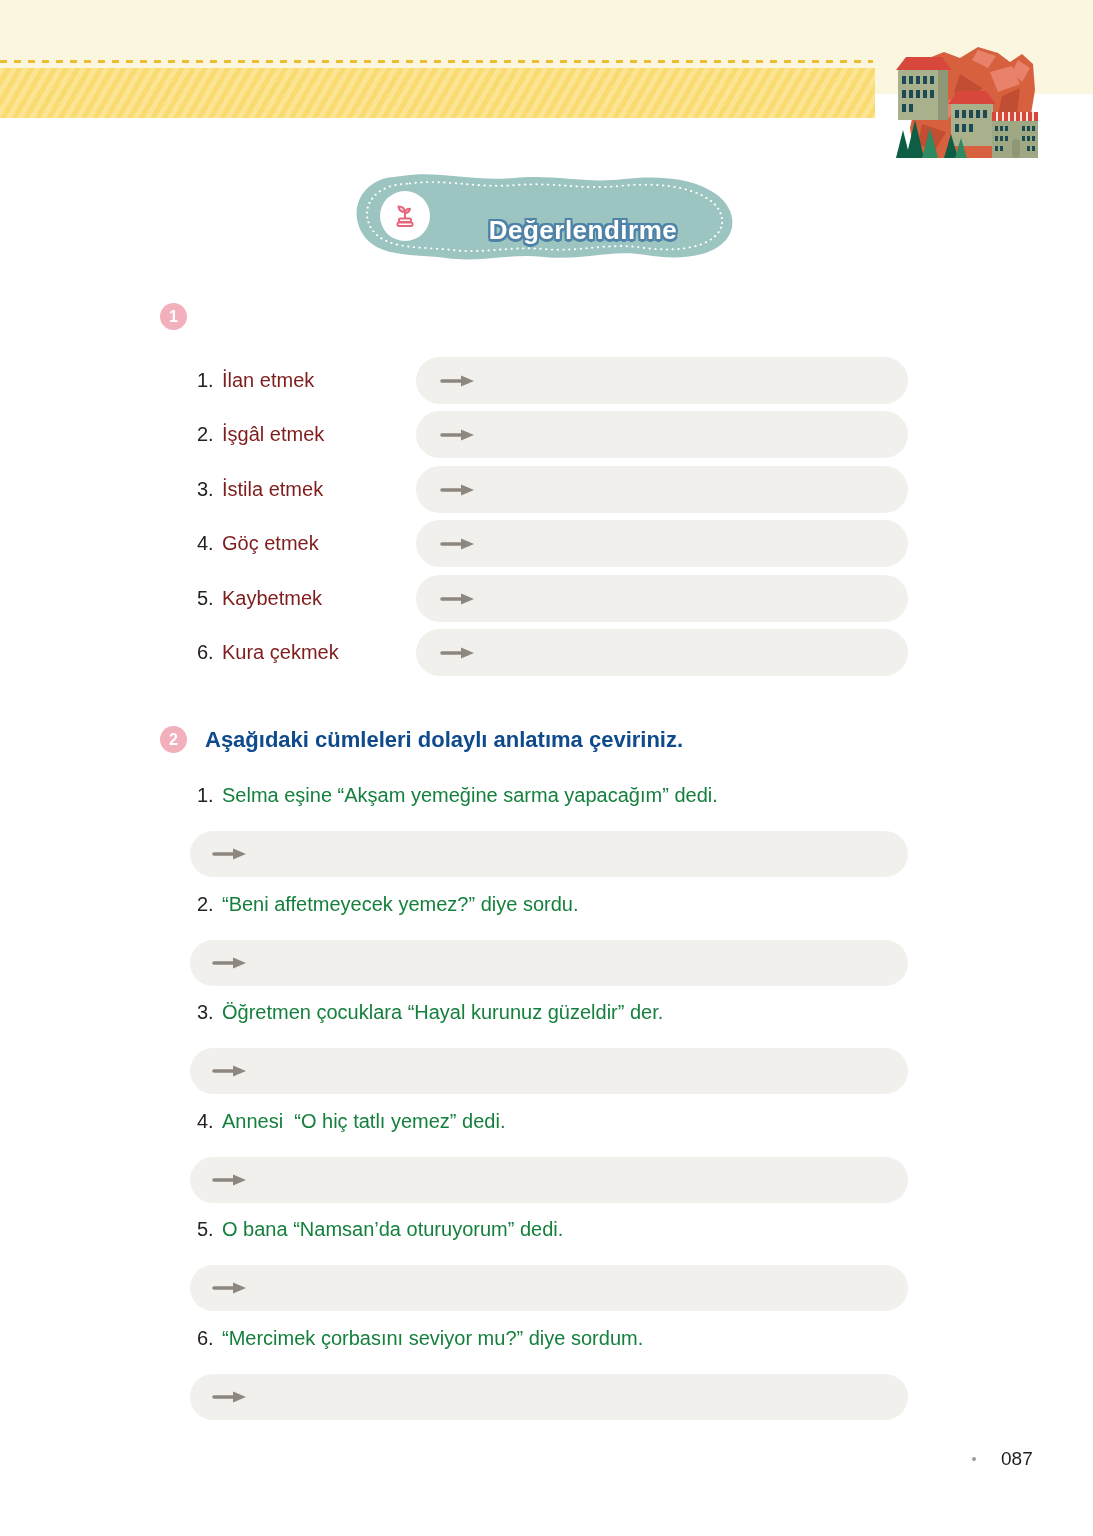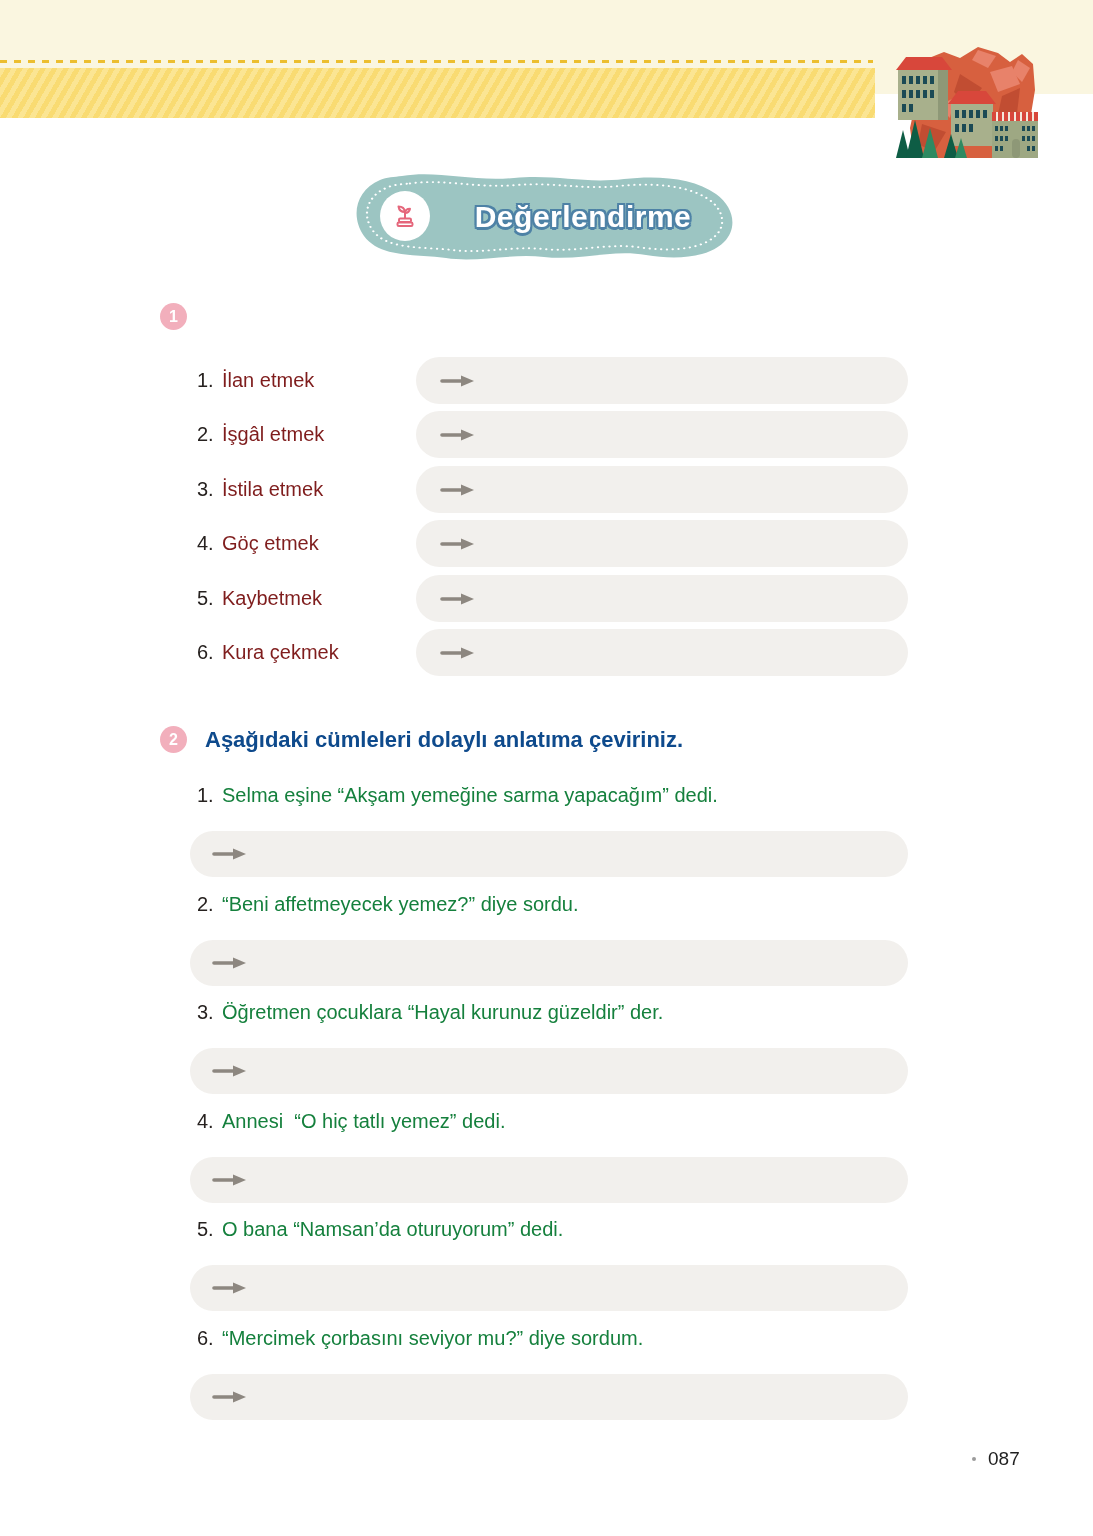--- a/index.html
+++ b/index.html
@@ -24,23 +24,23 @@
 
   
   .badge { position:absolute; left:346px; top:168px; width:400px; height:97px; }
   .badge-blob { position:absolute; inset:0; }
   .badge-icon-wrap {
     position:absolute; left:34px; top:23px; width:50px; height:50px;
     background:#ffffff; border-radius:50%;
     display:flex; align-items:center; justify-content:center;
   }
   .badge-title {
-    position:absolute; left:96px; right:22px; top:0; height:97px;
+    position:absolute; left:96px; right:22px; top:14px; height:97px;
     display:flex; align-items:center; justify-content:center;
-    font-size:30px; font-weight:bold; color:#ffffff; letter-spacing:.5px;
+    font-size:26px; font-weight:bold; color:#ffffff; letter-spacing:.5px;
     text-shadow:
       -2px -2px 0 #4E82A6, 2px -2px 0 #4E82A6,
       -2px  2px 0 #4E82A6, 2px  2px 0 #4E82A6,
       -2px  0   0 #4E82A6, 2px  0   0 #4E82A6,
        0   -2px 0 #4E82A6, 0    2px 0 #4E82A6,
        0    3px 0 #4E82A6;
   }
 
   
   .sec-head { position:absolute; left:160px; display:flex; align-items:center; gap:18px; }
@@ -63,21 +63,21 @@
   .answer-box .arrow { position:absolute; left:24px; top:50%; transform:translateY(-50%); }
 
   
   .s2-text { position:absolute; left:0; width:1093px; height:30px; }
   .s2-num  { position:absolute; left:197px; font-size:20px; color:#272220; line-height:30px; }
   .s2-sentence { position:absolute; left:222px; font-size:20px; color:#15803d; line-height:30px; white-space:pre; }
   .answer-box.wide { left:190px; width:718px; height:46px; border-radius:23px; }
   .answer-box.wide .arrow { left:22px; }
 
   
-  .footer { position:absolute; left:972px; top:1448px; display:flex; align-items:center; gap:12px; }
+  .footer { position:absolute; left:972px; top:1448px; display:flex; align-items:center; gap:25px; }
   .footer-dot { width:4px; height:4px; border-radius:50%; background:#9B9B9B; }
   .page-num { font-size:19px; color:#1F1F1F; }
 </style>
 </head>
 <body>
 
 <div class="page">
 
   <div class="band-cream"></div>
   <div class="band-stripes"></div>

